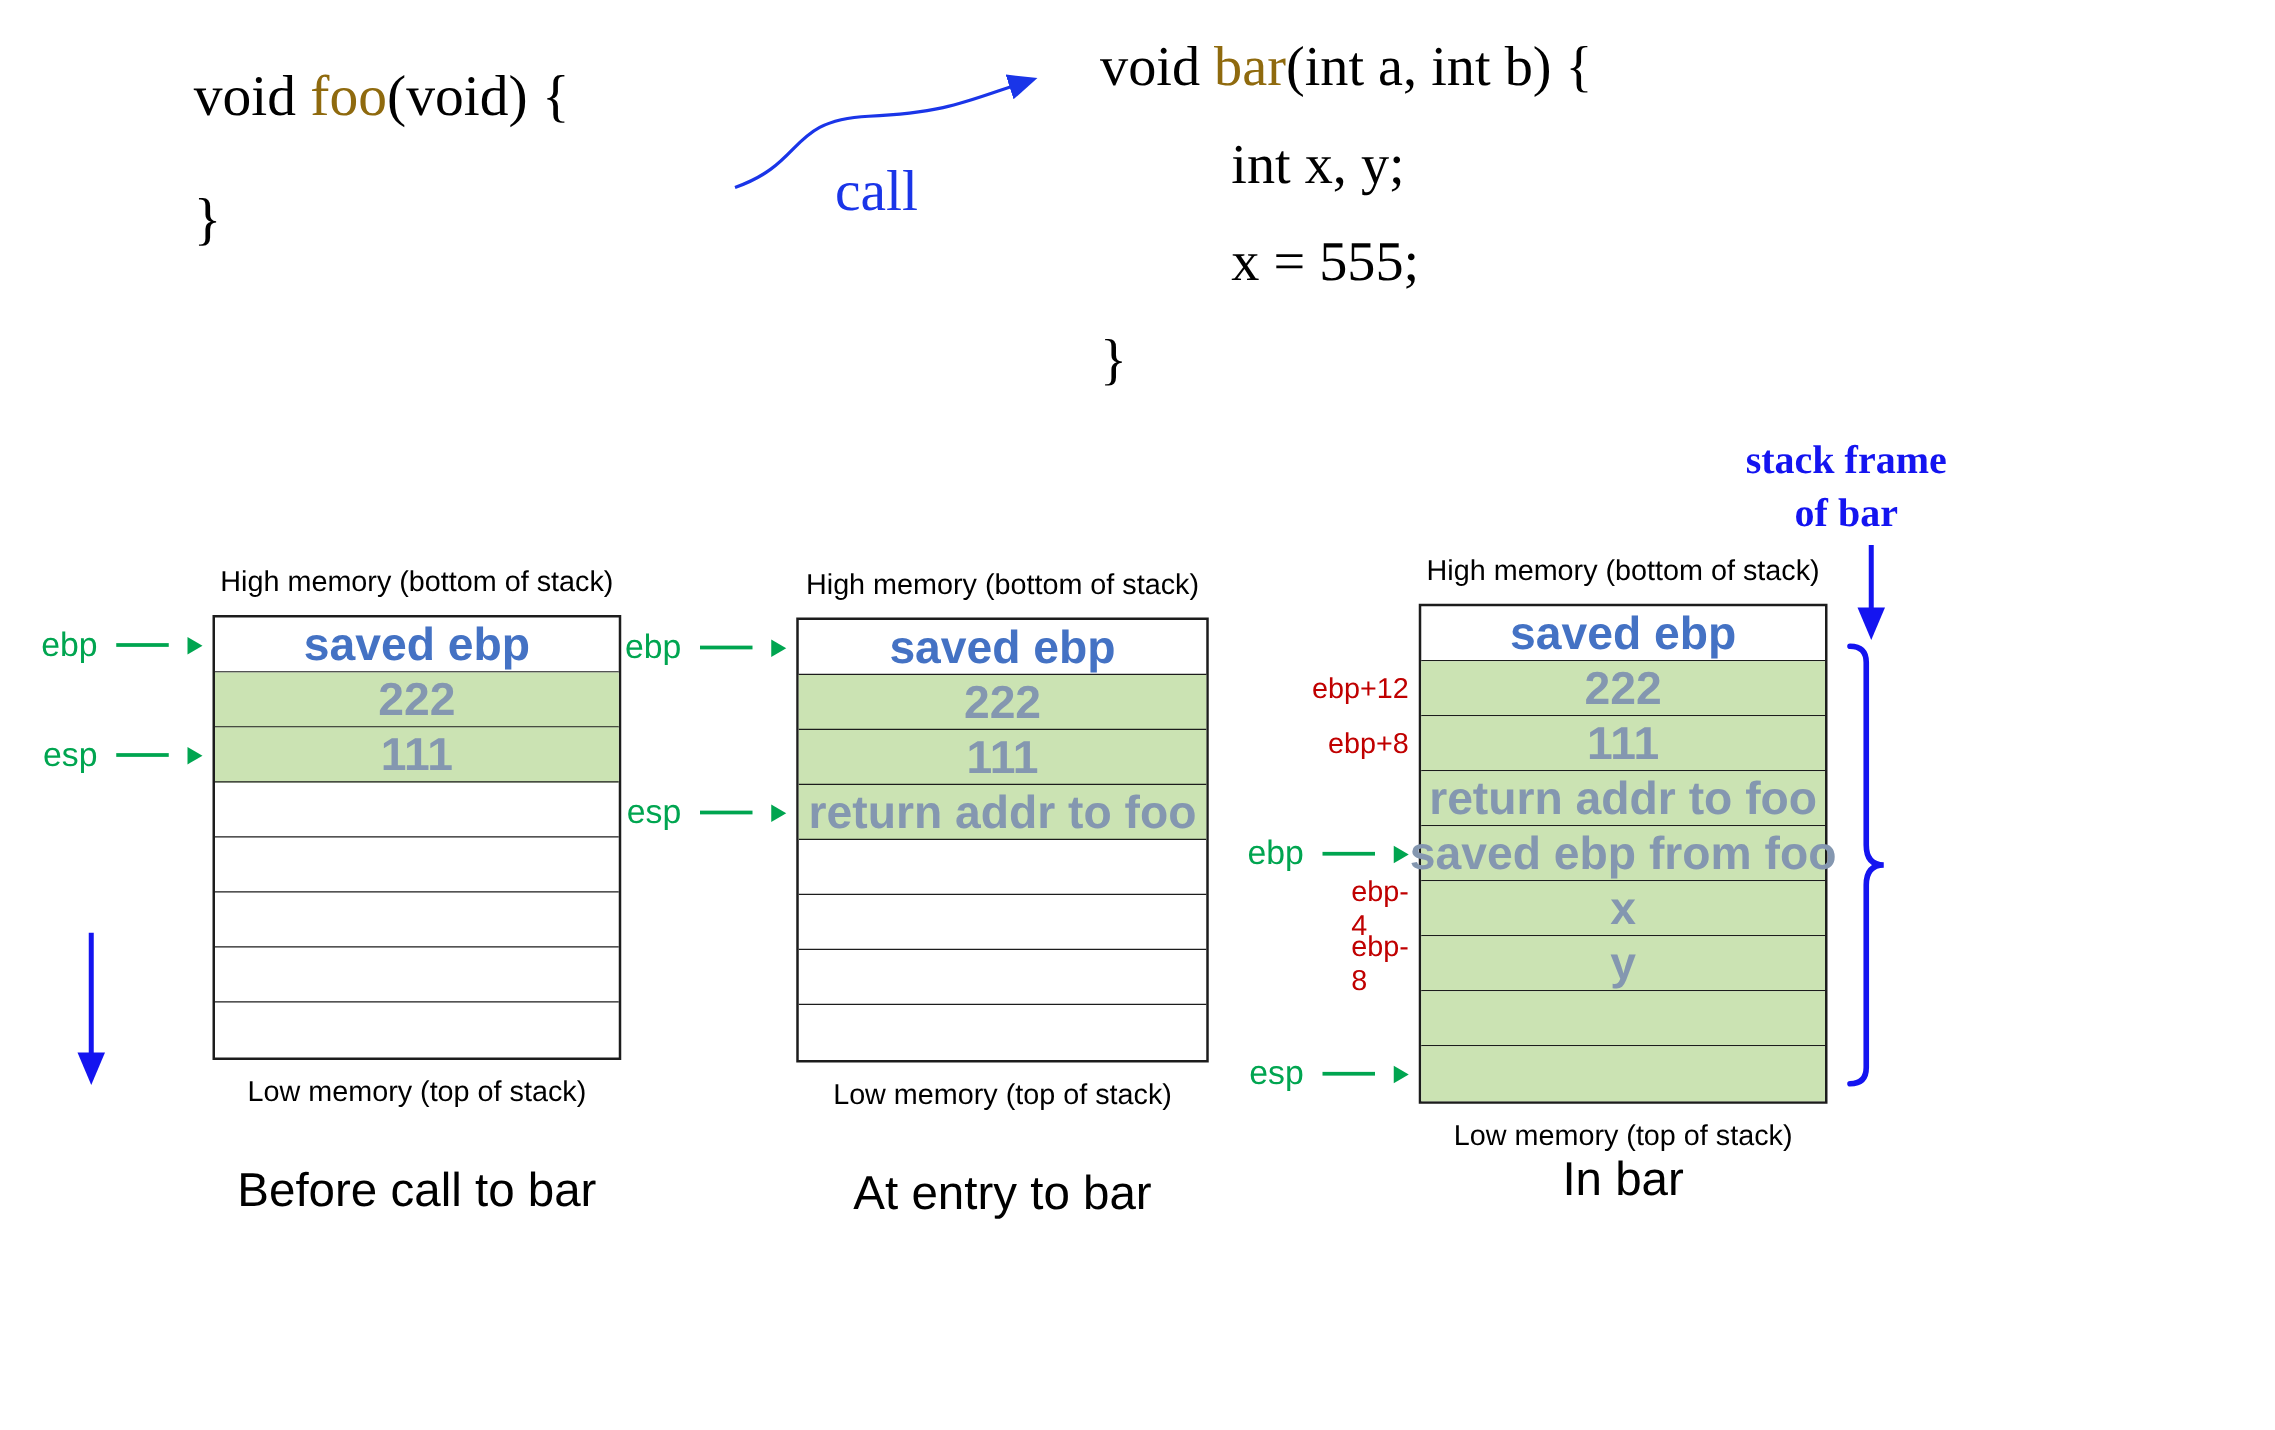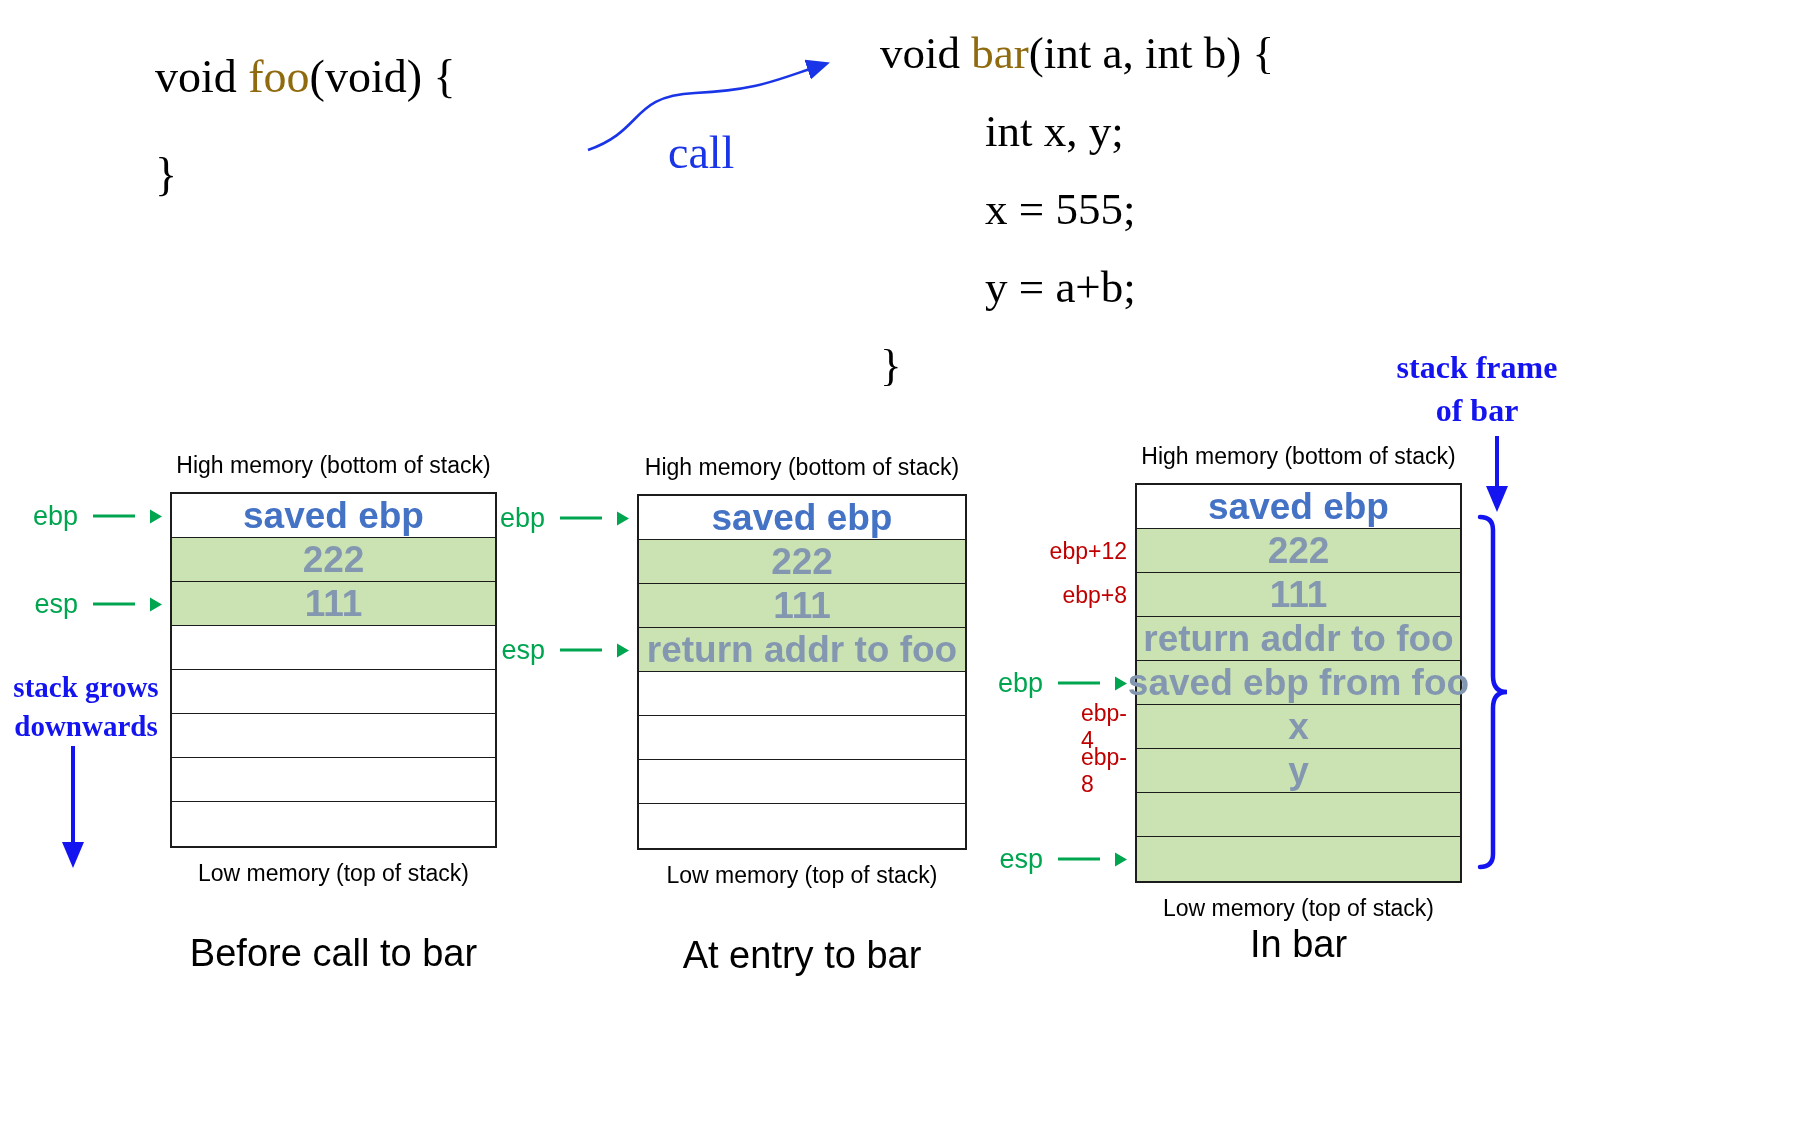--- a/index.html
+++ b/index.html
@@ -52,38 +52,33 @@
 
   <div class="code code-foo">
     <div class="line"><span>void </span><span class="fn">foo</span><span>(void) {</span></div>
     <div class="line">}</div>
   </div>
 
   <div class="code code-bar">
     <div class="line"><span>void </span><span class="fn">bar</span><span>(int a, int b) {</span></div>
     <div class="line indent2">int x, y;</div>
     <div class="line indent2">x = 555;</div>
-    <div class="line indent2">y = a+b;</div>
     <div class="line">}</div>
   </div>
 
   <svg class="abs-svg" style="left:575px; top:38px;" width="290" height="130">
     <defs>
       <marker id="arrblue" markerWidth="10" markerHeight="10" refX="7" refY="4" orient="auto">
         <path d="M0,0 L9,4 L0,8 z" fill="#1a35e8"></path>
       </marker>
     </defs>
     <path d="M 13 112 C 70 92 55 58 120 55 C 185 52 200 42 250 26" stroke="#1a35e8" stroke-width="2.6" fill="none" marker-end="url(#arrblue)"></path>
   </svg>
   <div class="call-label">call</div>
 
-  <div class="blue-note note-grows">
-    <div>stack grows</div>
-    <div>downwards</div>
-  </div>
   <svg class="abs-svg" style="left:58px; top:746px;" width="30" height="126">
     <line x1="15" y1="0" x2="15" y2="98" stroke="#1414f0" stroke-width="4"></line>
     <polygon points="4,96 26,96 15,122" fill="#1414f0"></polygon>
   </svg>
 
   <div class="blue-note note-frame">
     <div>stack frame</div>
     <div>of bar</div>
   </div>
   <svg class="abs-svg" style="left:1482px; top:436px;" width="30" height="80">

